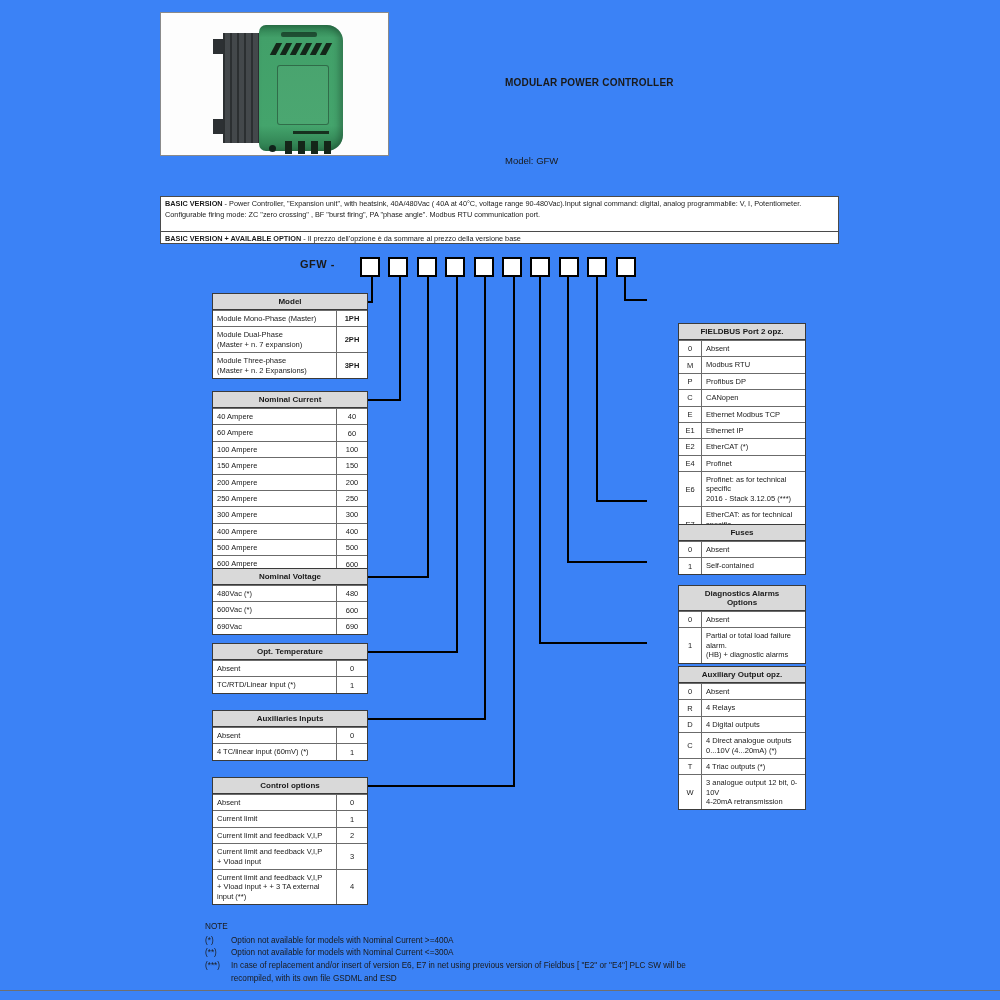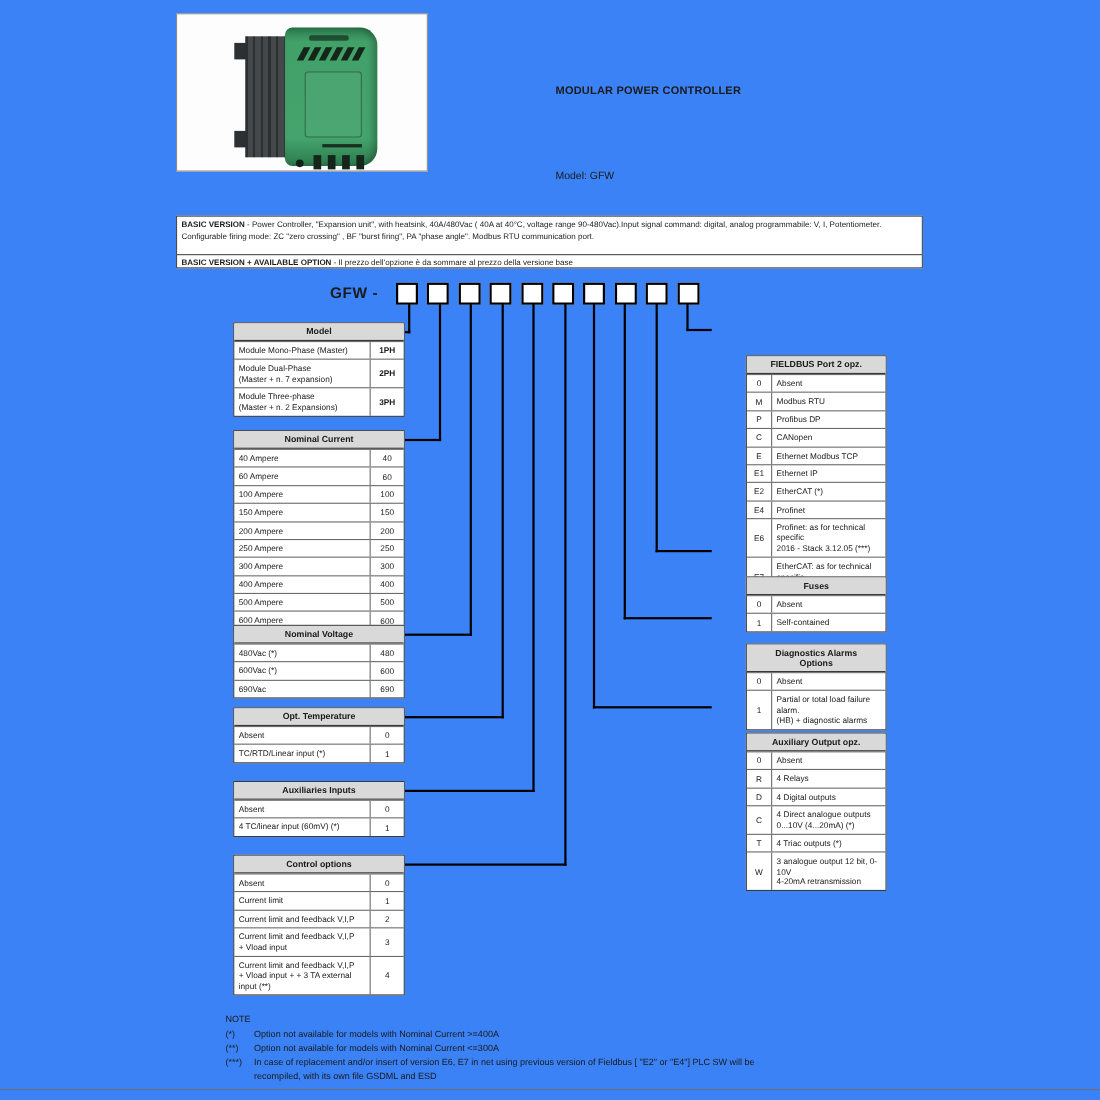--- a/index.html
+++ b/index.html
@@ -28,21 +28,21 @@
   .doc-title{position:absolute;left:505px;top:77px;font-size:10px;font-weight:bold;letter-spacing:.2px;}
   .model-label{position:absolute;left:505px;top:155px;font-size:9.5px;}
 
   .banner{position:absolute;left:160px;width:679px;border:1px solid #4a4a4a;background:#fff;
           font-size:7.3px;line-height:1.5;padding:2px 4px;box-sizing:border-box;}
   .banner .b{font-weight:bold;}
   .banner .t{white-space:pre-line;}
   #banner1{top:196px;height:38px;}
   #banner2{top:231px;height:13px;}
 
-  .gfw{position:absolute;left:300px;top:258px;font-size:14px;font-weight:bold;letter-spacing:.5px;}
+  .gfw{position:absolute;left:300px;top:258px;font-size:11px;font-weight:bold;letter-spacing:.5px;}
   #boxes{position:absolute;left:360px;top:257px;white-space:nowrap;}
   .obox{display:inline-block;width:16px;height:16px;border:2px solid #000;background:#fff;
         margin-right:8.4px;vertical-align:top;}
   .conn{position:absolute;}
   .conn.l{border-right:2px solid #000;border-bottom:2px solid #000;}
   .conn.r{border-left:2px solid #000;border-bottom:2px solid #000;}
 
   .otable{position:absolute;box-sizing:border-box;border:1.5px solid #3a3a3a;background:#fff;font-size:7.5px;}
   .thead{background:#d9d9d9;font-weight:bold;font-size:8px;text-align:center;
          padding:3px 12px;border-bottom:1px solid #3a3a3a;}

